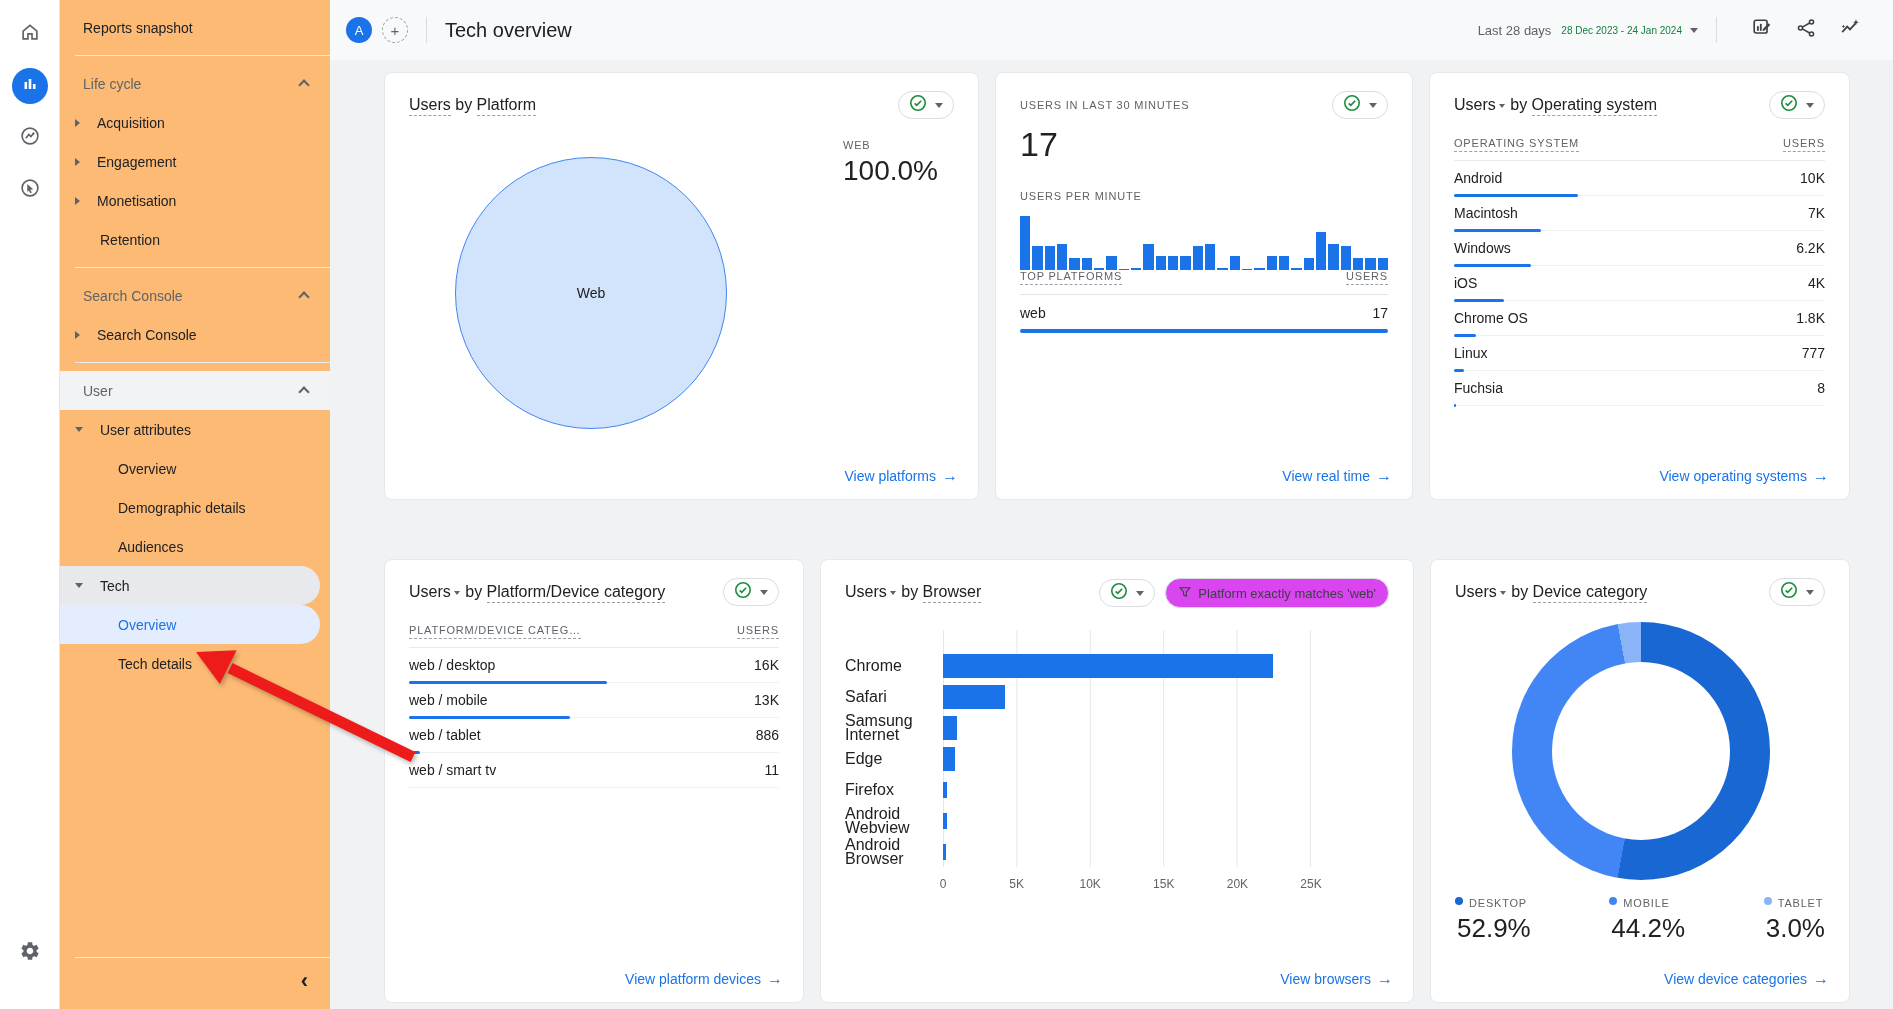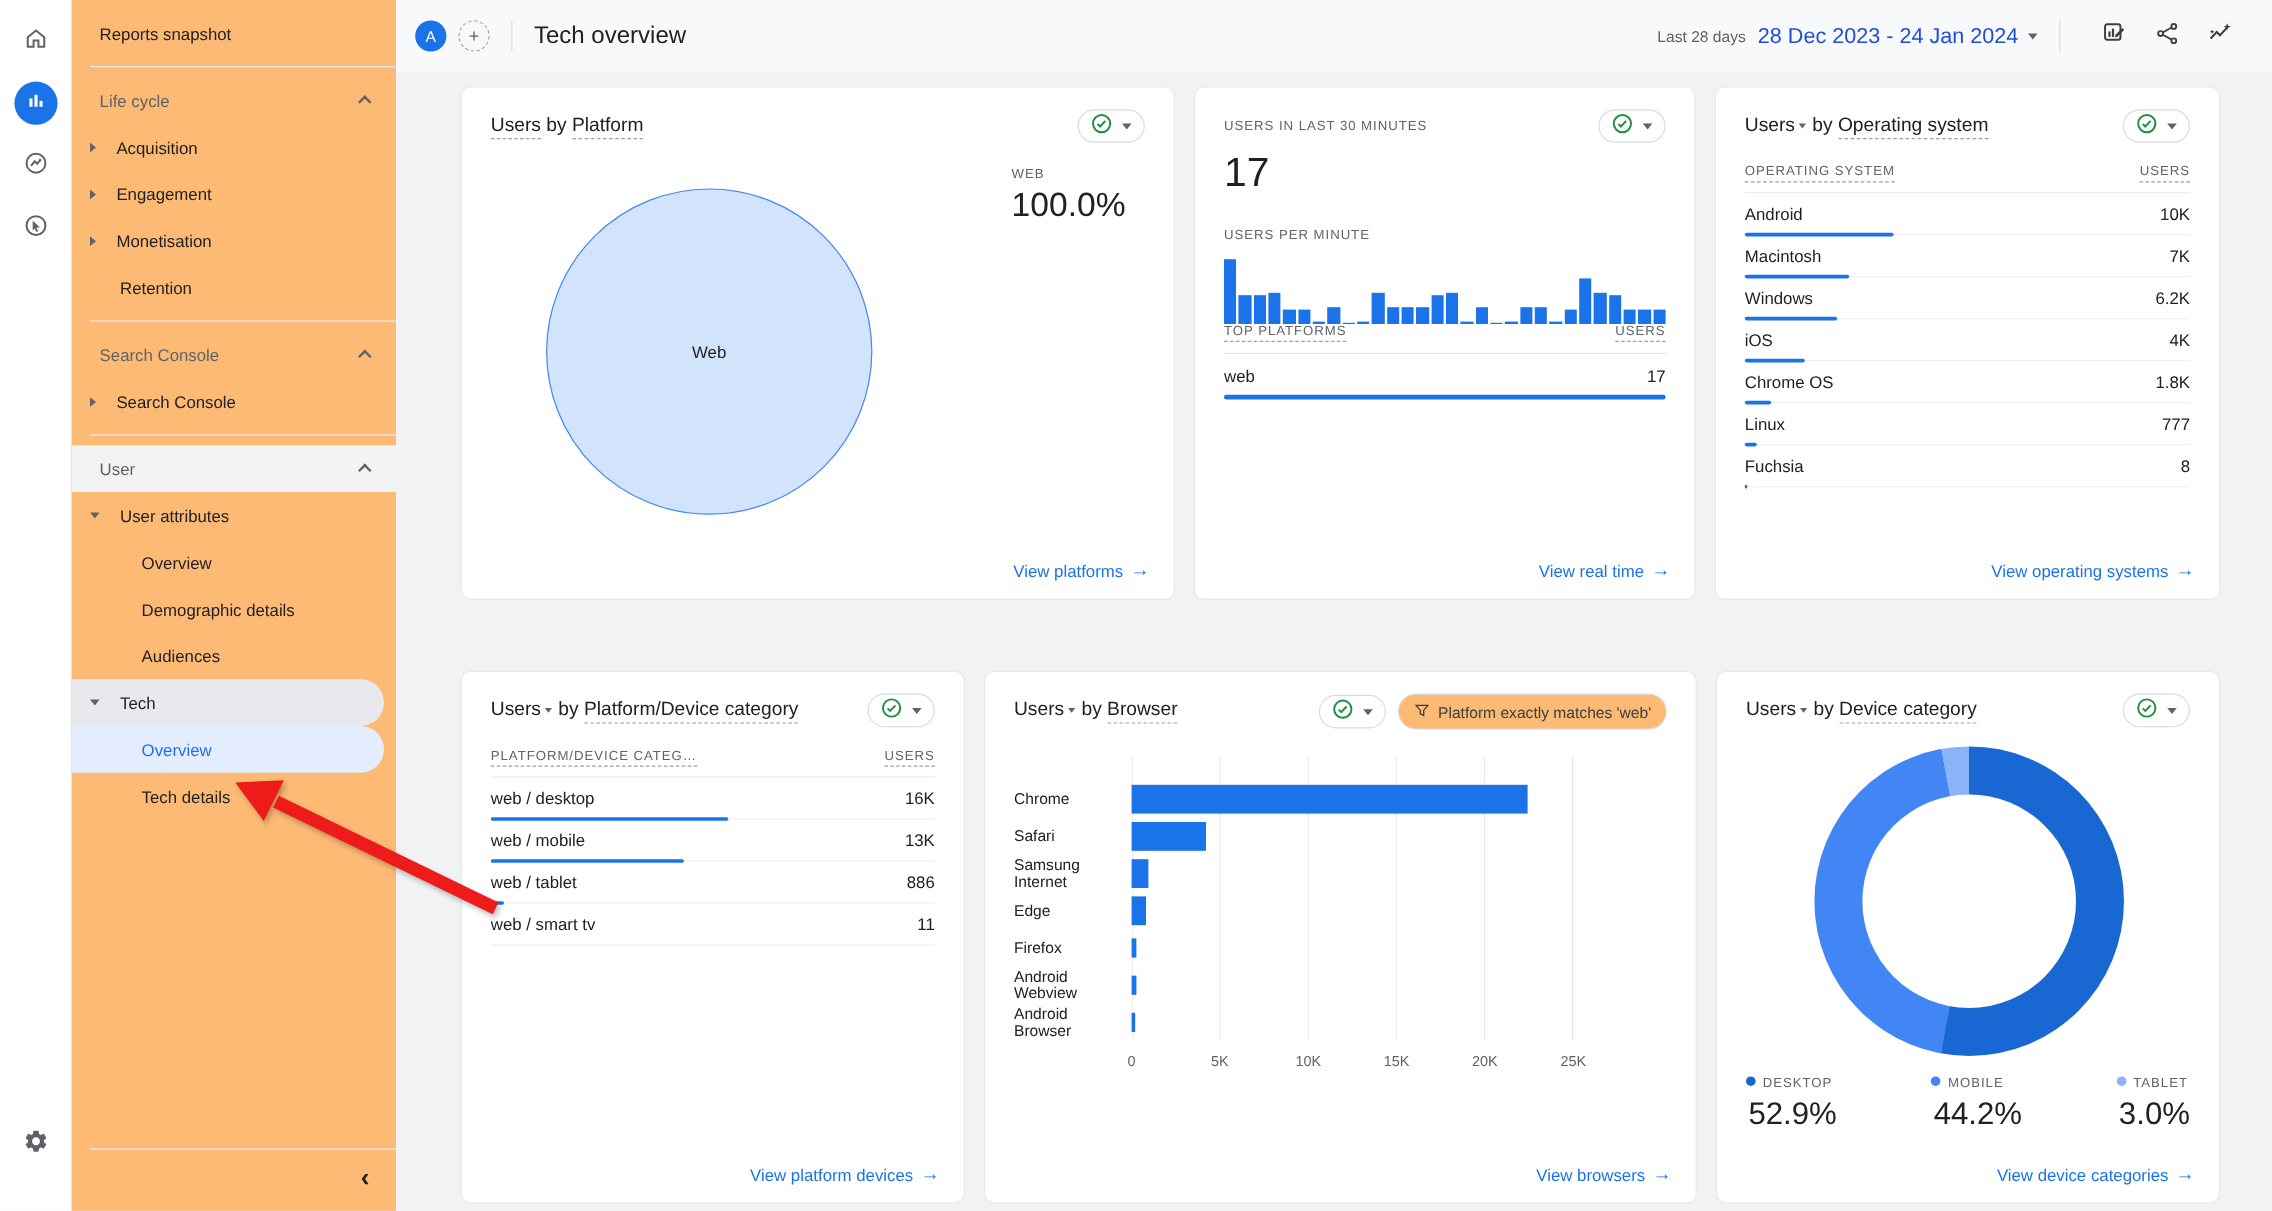--- a/index.html
+++ b/index.html
@@ -51,21 +51,21 @@
   .avatar { width:26px; height:26px; border-radius:50%; background:#1a73e8;
     color:#fff; font-size:13px; font-weight:500; display:flex; align-items:center;
     justify-content:center; cursor:pointer; }
   .add-cmp { width:26px; height:26px; border-radius:50%; border:1.5px dashed #9aa0a6;
     color:#5f6368; font-size:15px; display:flex; align-items:center; justify-content:center;
     margin-left:10px; cursor:pointer; }
   .vdiv { width:1px; height:26px; background:#dadce0; margin:0 18px; }
   .page-title { font-size:20px; font-weight:400; color:#202124; }
   .top-right { margin-left:auto; display:flex; align-items:center; }
   .date-preset { font-size:13px; color:#5f6368; margin-right:10px; }
-  .date-range { font-size:18px; color:#1d4ed8; cursor:pointer; display:flex; align-items:center; }
+  .date-range { font-size:10px; color:#15803d; cursor:pointer; display:flex; align-items:center; }
   .caret { width:0; height:0; border-left:4px solid transparent; border-right:4px solid transparent;
     border-top:5px solid #5f6368; margin-left:8px; }
   .icon-btn { width:34px; height:34px; display:flex; align-items:center; justify-content:center;
     cursor:pointer; margin-left:10px; }
 
   .content { padding:12px 43px 0 54px; }
   .card-row { display:flex; gap:16px; }
   .row2 { margin-top:59px; }
   .card { background:#fff; border:1px solid #e6e8ea; border-radius:8px;
     position:relative; padding:18px 24px; }
@@ -74,21 +74,21 @@
   .w420 { width:420px; } .w594 { width:594px; }
 
   .card-head { display:flex; align-items:flex-start; justify-content:space-between; }
   .card-title { font-size:16px; color:#202124; line-height:28px; white-space:nowrap; }
   .dashed-u { border-bottom:1px dashed #9aa0a6; padding-bottom:2px; }
   .title-caret { display:inline-block; width:0; height:0; border-top:4px solid #5f6368;
     border-left:3.5px solid transparent; border-right:3.5px solid transparent;
     margin:0 1px 2px 3px; }
   .status-pill { height:28px; border:1px solid #dadce0; border-radius:16px; background:#fff;
     display:flex; align-items:center; padding:0 10px; gap:8px; cursor:pointer; flex:none; }
-  .chip { height:30px; border:1px solid #dadce0; border-radius:16px; background:#fdba74;
+  .chip { height:30px; border:1px solid #dadce0; border-radius:16px; background:#d946ef;
     display:flex; align-items:center; padding:0 12px; gap:6px; font-size:13px; color:#3c4043;
     cursor:pointer; white-space:nowrap; }
   .caps { font-size:11px; letter-spacing:.8px; color:#5f6368; font-weight:400; }
   .card-foot { position:absolute; right:20px; bottom:14px; display:flex; align-items:center;
     gap:6px; color:#1a73e8; font-size:14px; font-weight:500; cursor:pointer; }
   .card-foot .arrow { font-size:16px; }
 
   
   .pie { position:absolute; left:70px; top:84px; width:272px; height:272px; border-radius:50%;
     background:#d2e3fc; border:1px solid #4285f4; display:flex; align-items:center;
@@ -114,21 +114,21 @@
   .t-row { position:relative; height:35px; display:flex; align-items:center;
     justify-content:space-between; font-size:14px; border-bottom:1px solid #eef0f2; }
   .t-row:last-child { border-bottom:none; }
   .t-bar { position:absolute; left:0; bottom:-2px; height:3px; background:#1a73e8;
     border-radius:2px; }
 
   
   .bchart { display:flex; margin-top:22px; }
   .b-labels { width:98px; }
   .b-lrow { height:31px; display:flex; flex-direction:column; justify-content:center;
-    font-size:13px; color:#202124; line-height:14px; }
+    font-size:16px; color:#202124; line-height:14px; }
   .b-plot { position:relative; width:368px; padding-top:20px;
     background-image:linear-gradient(to right, #e4e7e9 1px, transparent 1px);
     background-size:20% 100%; border-right:1px solid #e4e7e9; }
   .b-brow { height:31px; display:flex; align-items:center; }
   .b-bar { height:24px; background:#1a73e8; }
   .b-axis { position:relative; width:368px; margin-left:98px; height:20px; margin-top:8px; }
   .b-axis span { position:absolute; transform:translateX(-50%); font-size:12px; color:#5f6368; top:2px; }
 
   
   .donut { position:absolute; left:81px; top:62px; width:258px; height:258px; border-radius:50%; }

